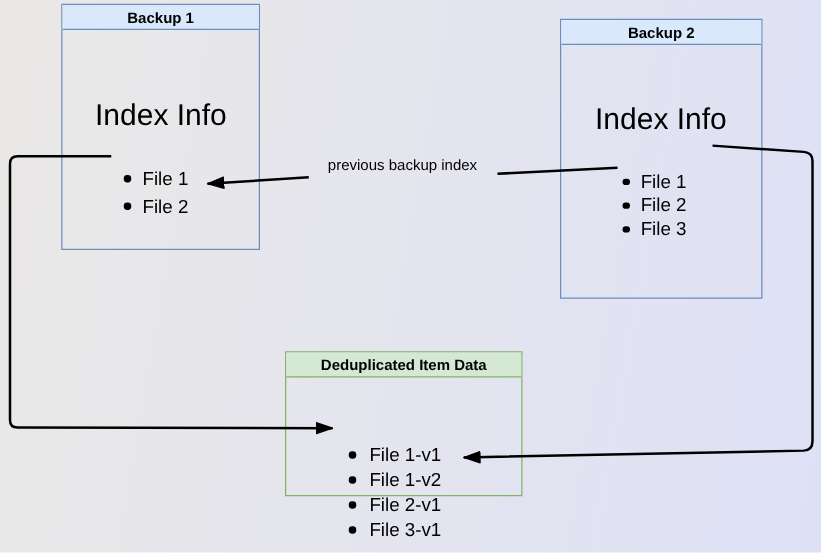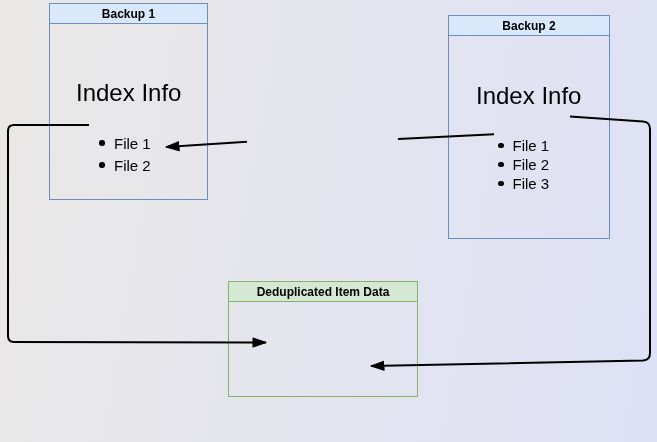--- a/index.html
+++ b/index.html
@@ -142,23 +142,44 @@
         <li>
             <span class="dot"></span>
             <span>File 3</span>
           </li>
       </ul>
     </div>
   </div>
 
   <div class="node green" id="dedup">
     <div class="node-header">Deduplicated Item Data</div>
+    <div class="node-body">
+      <ul class="file-list">
+        <li>
+            <span class="dot"></span>
+            <span>File 1-v1</span>
+          </li>
+        <li>
+            <span class="dot"></span>
+            <span>File 1-v2</span>
+          </li>
+        <li>
+            <span class="dot"></span>
+            <span>File 2-v1</span>
+          </li>
+        <li>
+            <span class="dot"></span>
+            <span>File 3-v1</span>
+          </li>
+      </ul>
+    </div>
   </div>
 
   <div class="edge-label">
+    <div>previous backup index</div>
   </div>
 
   <svg class="edges" viewBox="0 0 657 442" xmlns="http://www.w3.org/2000/svg">
     <defs>
       <marker id="arrowhead" markerUnits="userSpaceOnUse" markerWidth="15" markerHeight="11" refX="13.5" refY="5.5" orient="auto">
         <path d="M0.5,1 L13.5,5.5 L0.5,10 Z" style="fill: var(--arrow); stroke: var(--arrow); stroke-width:1; stroke-linejoin:round;"></path>
       </marker>
     </defs>
     <path d="M89,125 L14,125 Q8,125 8,131 L8,336 Q8,342 14,342 L266,342.5" marker-end="url(#arrowhead)"></path>
     <path d="M570,116.5 L643,121.5 Q650,122 650,129 L650,353 Q650,360 643,360.5 L371,366" marker-end="url(#arrowhead)"></path>

